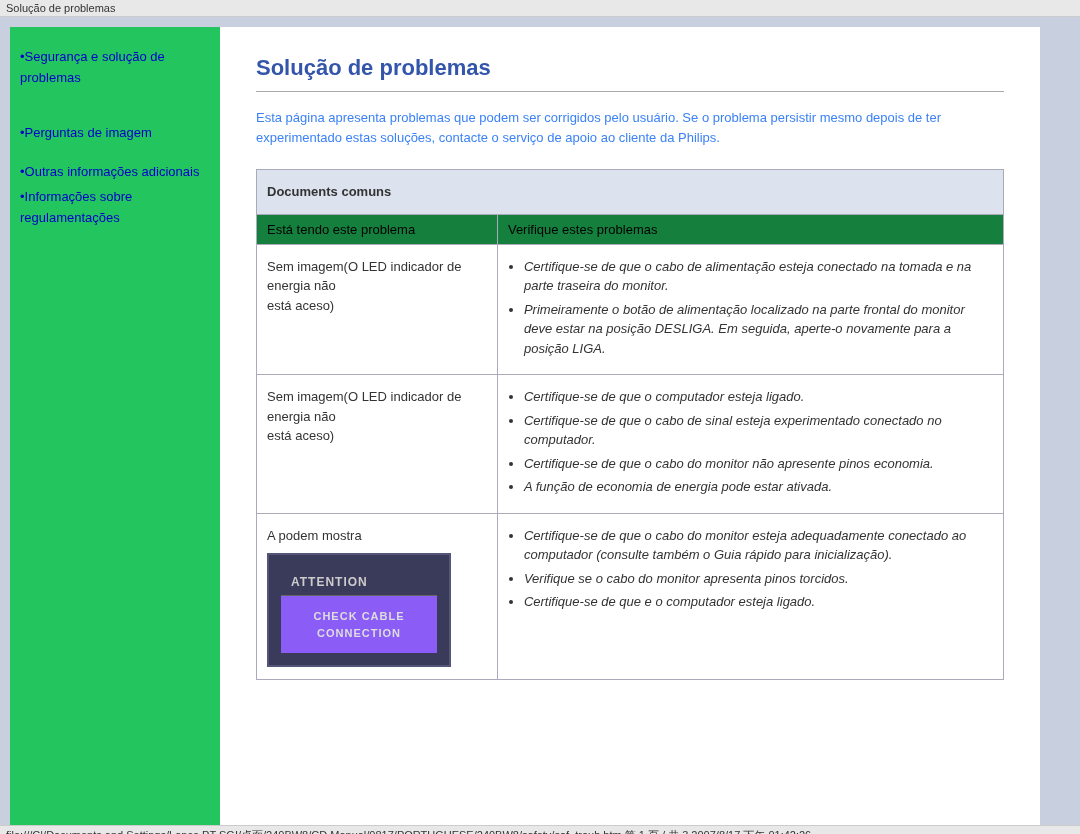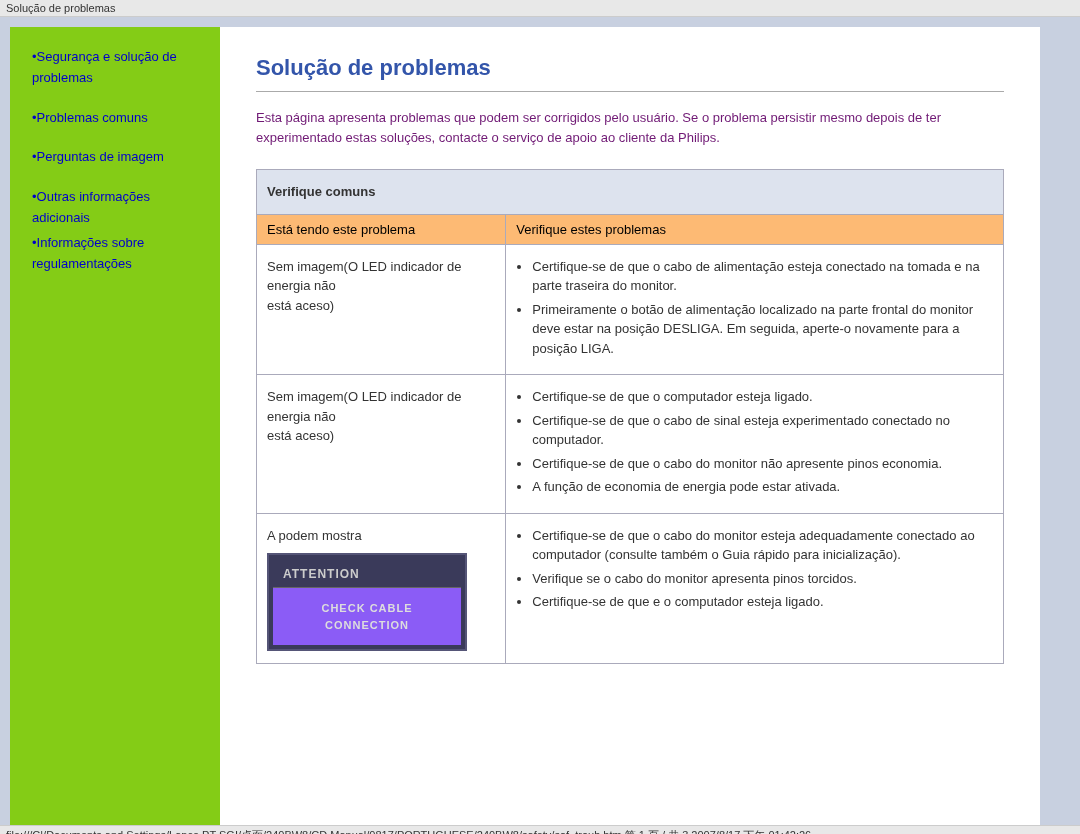--- a/index.html
+++ b/index.html
@@ -18,22 +18,22 @@
     }
     .outer-wrapper {
       display: flex;
       background: #c8d0e0;
       min-height: 808px;
       padding: 10px 10px 0 10px;
     }
     .sidebar {
       width: 210px;
       min-width: 210px;
-      background: #84cc16;
-      padding: 20px 22px;
+      background: #22c55e;
+      padding: 20px 10px;
       border-right: none;
     }
     .sidebar a {
       color: #0000cc;
       text-decoration: none;
       font-size: 13px;
       line-height: 1.6;
       display: inline;
     }
     .sidebar .nav-group {
@@ -55,70 +55,71 @@
       color: #3355aa;
       margin-bottom: 10px;
     }
     .divider {
       border: none;
       border-top: 1px solid #aaa;
       margin-bottom: 16px;
     }
     .intro-text {
       font-size: 13px;
-      color: #701a75;
+      color: #3b82f6;
       margin-bottom: 22px;
       line-height: 1.5;
     }
     .section-header {
       background: #dde3ee;
       border: 1px solid #aab;
       padding: 7px 10px;
       font-weight: bold;
       font-size: 13px;
       color: #000;
       margin-bottom: 0;
     }
     table.problems-table {
       width: 100%;
       border-collapse: collapse;
       border: 1px solid #aab;
     }
     table.problems-table th {
-      background: #fdba74;
+      background: #15803d;
       border: 1px solid #aab;
       padding: 7px 10px;
       font-size: 13px;
       font-weight: normal;
       text-align: left;
       color: #000;
     }
     table.problems-table td {
       border: 1px solid #aab;
       padding: 12px 10px;
       vertical-align: top;
       font-size: 13px;
       color: #333;
       line-height: 1.5;
     }
     table.problems-table td ul {
       margin-left: 16px;
     }
     table.problems-table td ul li {
       margin-bottom: 4px;
+      font-style: italic;
     }
     .problem-label {
       font-size: 13px;
       color: #333;
     }
     .attention-box {
       background: #3a3a5a;
       border: 2px solid #555577;
-      width: 200px;
-      padding: 4px;
+      width: 184px;
+      padding: 12px;
       margin-top: 8px;
     }
     .attention-top {
       background: #3a3a5a;
       color: #ccc;
       font-size: 12px;
       font-weight: bold;
       letter-spacing: 1px;
       padding: 6px 10px 4px 10px;
       border-bottom: 1px solid #666;
@@ -151,23 +152,20 @@
   <span>Solução de problemas</span>
 </div>
 
 <div class="outer-wrapper">
   <div class="sidebar">
     <div class="nav-group">
       <div class="nav-item">
         <a href="#">•Segurança e solução de problemas</a>
       </div>
       <br>
-      <div class="nav-item">
-        <a href="#">•Problemas comuns</a>
-      </div>
       <br>
       <div class="nav-item">
         <a href="#">•Perguntas de imagem</a>
       </div>
       <br>
       <div class="nav-item">
         <a href="#">•Outras informações adicionais</a>
       </div>
       <div class="nav-item">
         <a href="#">•Informações sobre regulamentações</a>
@@ -176,21 +174,21 @@
   </div>
 
   <div class="main-content">
     <h1 class="page-title">Solução de problemas</h1>
     <hr class="divider">
     <p class="intro-text">Esta página apresenta problemas que podem ser corrigidos pelo usuário. Se o problema persistir mesmo depois de ter experimentado estas soluções, contacte o serviço de apoio ao cliente da Philips.</p>
 
     <table class="problems-table">
       <thead>
         <tr>
-          <td colspan="2" class="section-header">Verifique comuns</td>
+          <td colspan="2" class="section-header">Documents comuns</td>
         </tr>
         <tr>
           <th>Está tendo este problema</th>
           <th>Verifique estes problemas</th>
         </tr>
       </thead>
       <tbody>
 
         <tr>
           <td>

